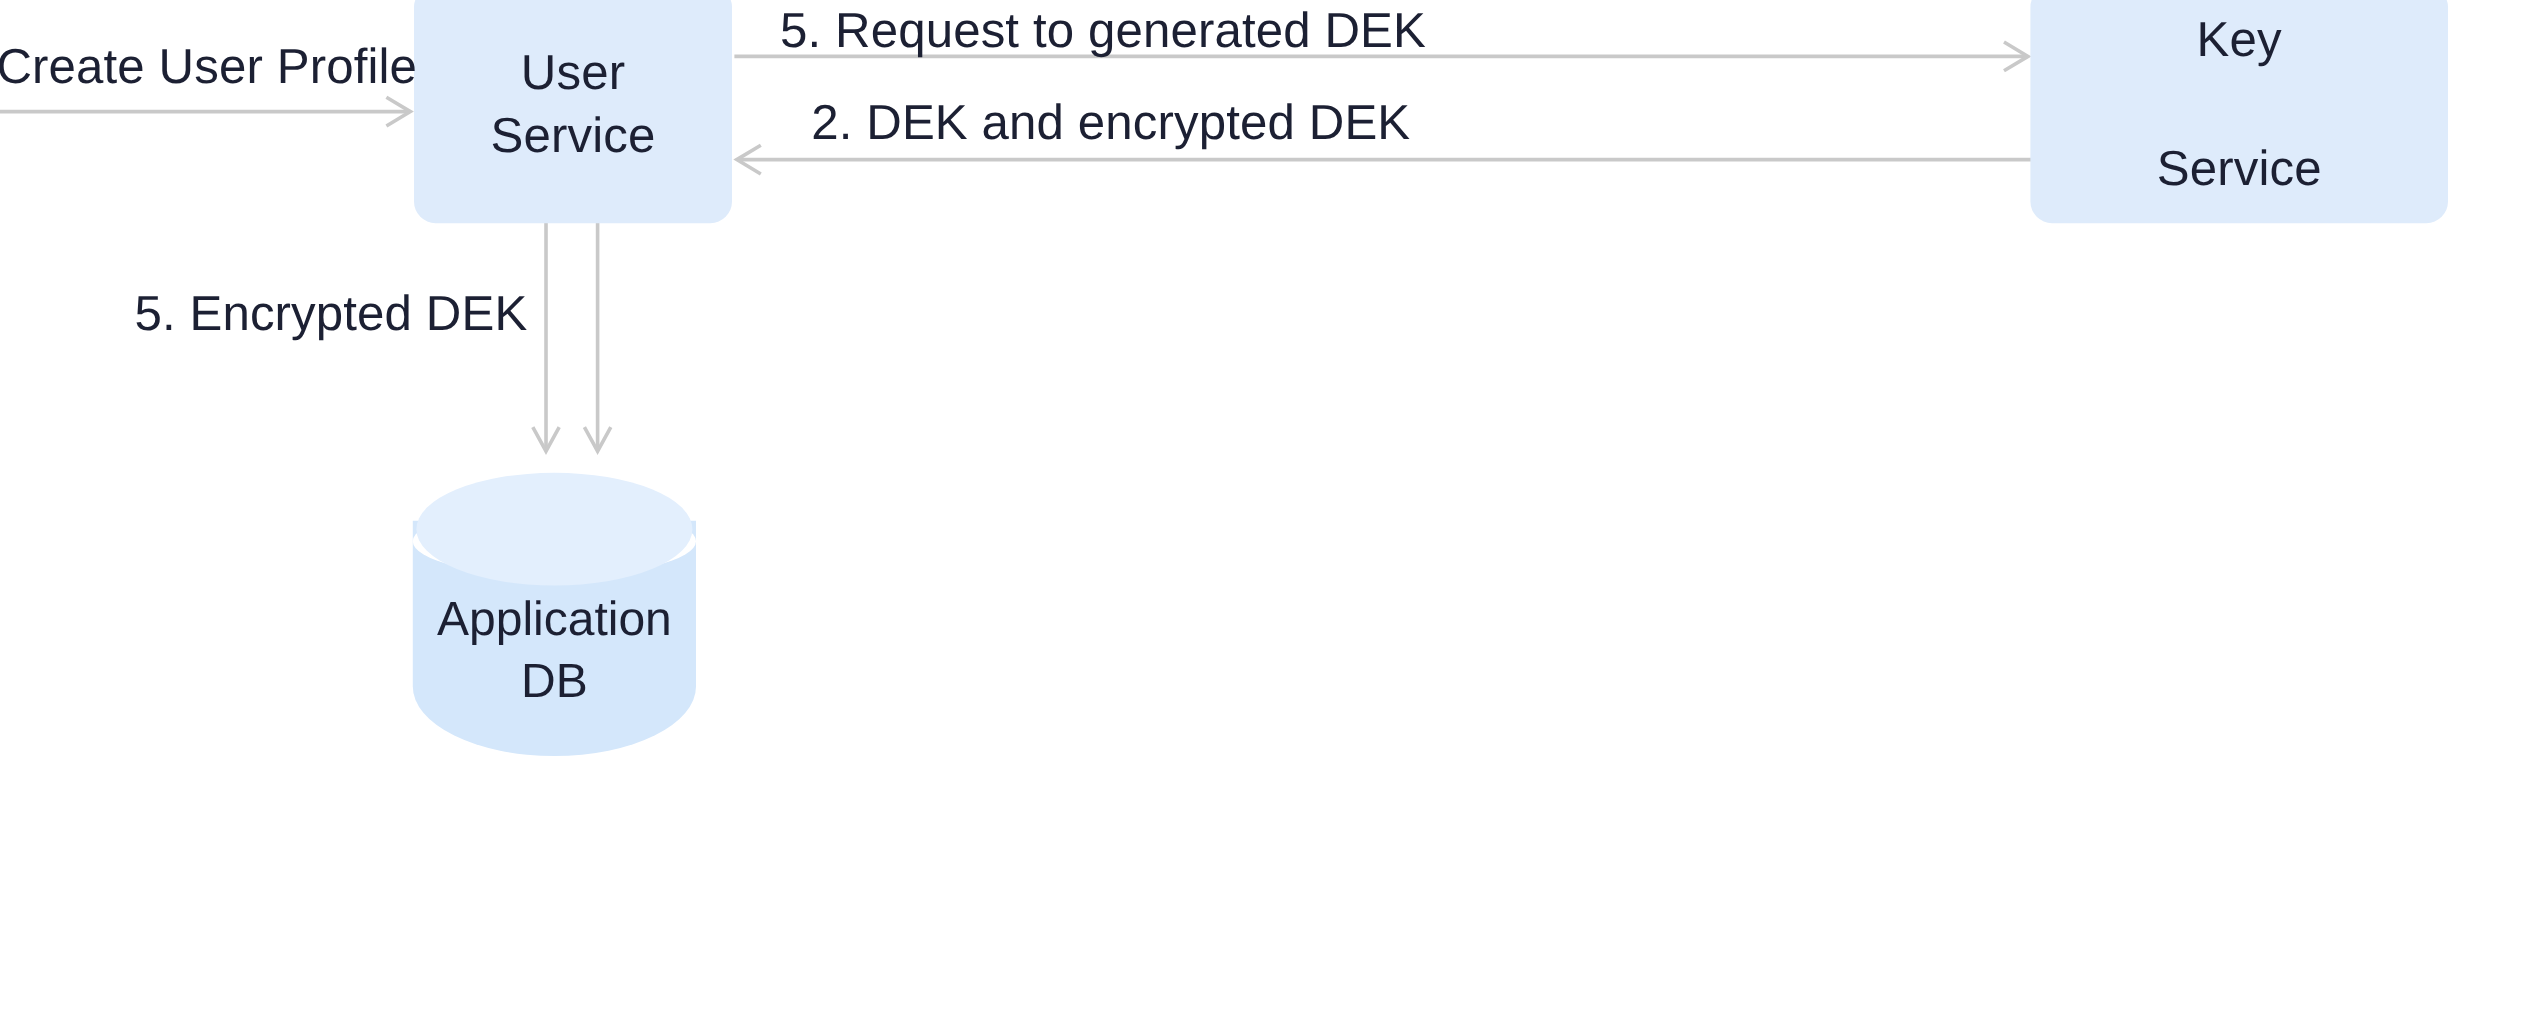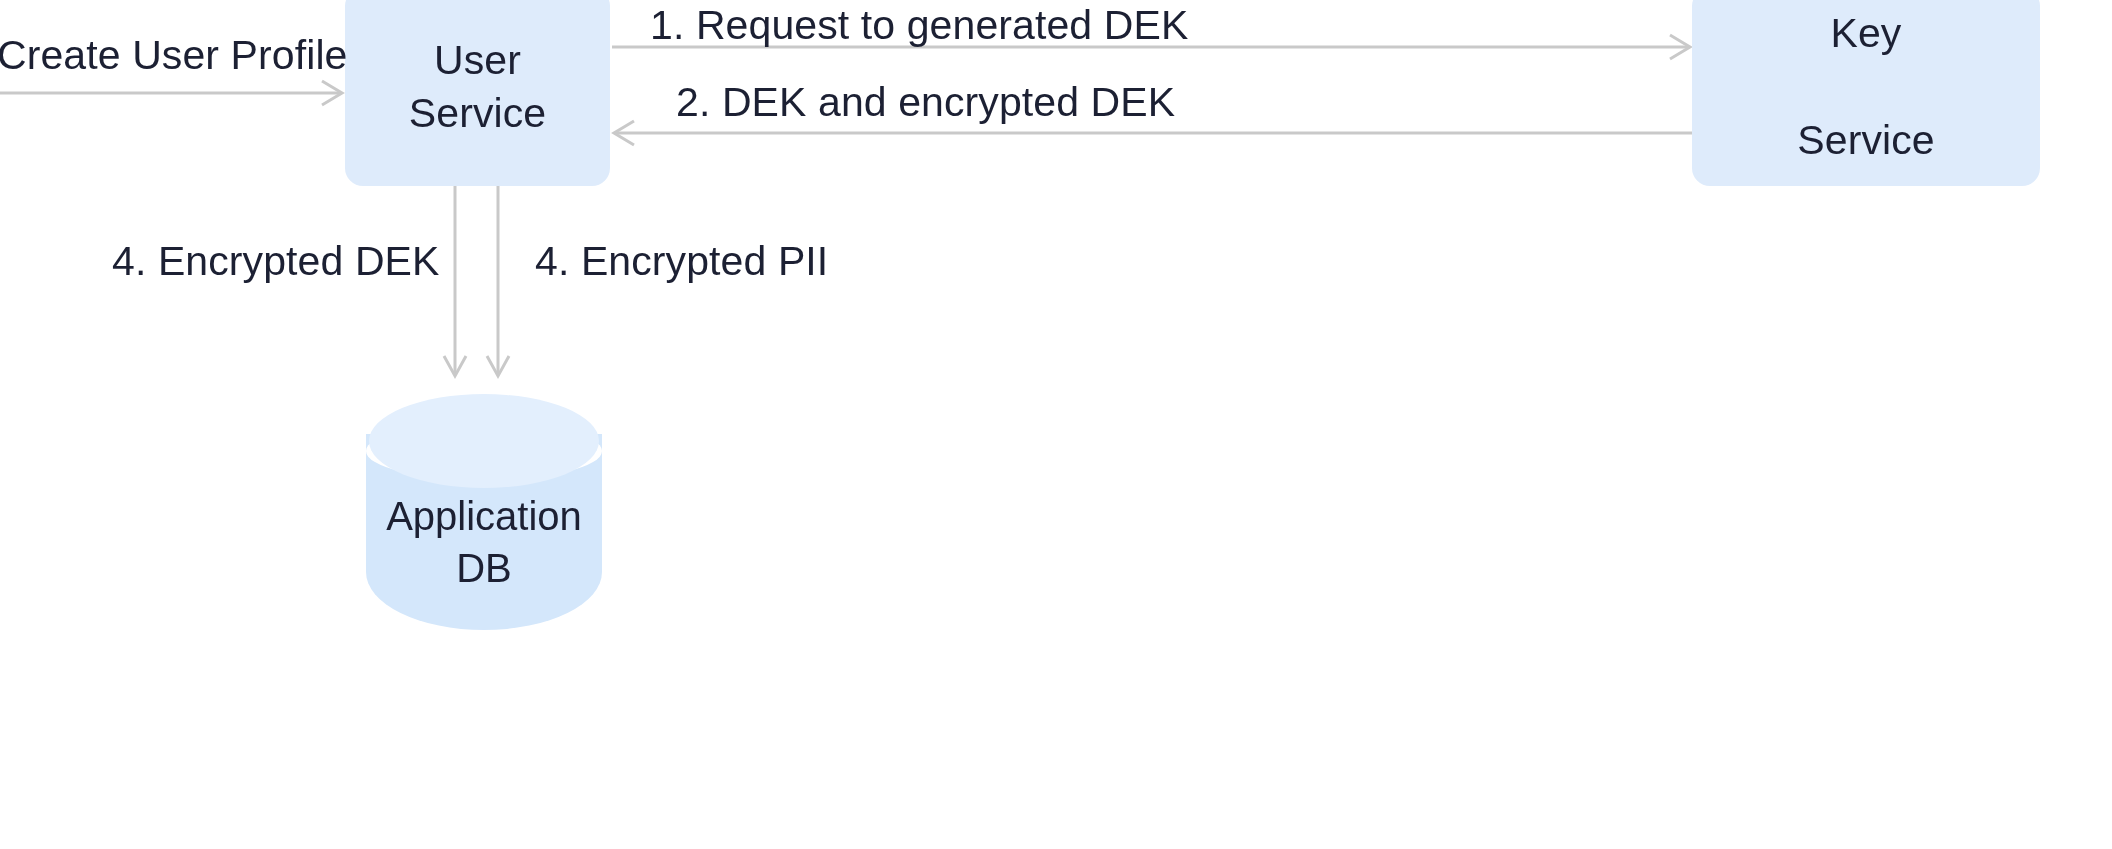--- a/index.html
+++ b/index.html
@@ -21,21 +21,21 @@
     color:#1c2033;
     font-weight:400;
     line-height:1.30;
     letter-spacing:0.1px;
   }
   #node-user-service{left:345px;top:-12px;width:265px;height:198px;font-size:41px;}
   #node-kms{left:1692px;top:-12px;width:348px;height:198px;font-size:41px;}
 
   
   #node-appdb{
-    position:absolute;left:366px;top:394px;width:283px;height:236px;padding-left:20px;
+    position:absolute;left:344px;top:394px;width:283px;height:236px;padding-left:20px;
   }
   .cyl-body{
     position:absolute;left:0;top:40px;width:236px;height:196px;
     background:#d4e7fb;
     border-radius:0 0 118px 118px / 0 0 58px 58px;
   }
   .cyl-gap{
     position:absolute;left:0;top:28px;width:236px;height:58px;
     background:#ffffff;border-radius:50%;
   }
@@ -125,21 +125,20 @@
     <div class="cyl-gap"></div>
     <div class="cyl-top"></div>
     <div class="cyl-label">
       <span>Application</span><br>
       <span>DB</span>
     </div>
   </div>
 
   <div class="label" id="label-create-user-profile">Create User Profile</div>
 
-  <div class="label" id="label-step-1">1. Request to generated DEK</div>
+  <div class="label" id="label-step-1">5. Request to generated DEK</div>
 
   <div class="label" id="label-step-2">2. DEK and encrypted DEK</div>
 
-  <div class="label" id="label-step-3">4. Encrypted DEK</div>
+  <div class="label" id="label-step-3">5. Encrypted DEK</div>
 
-  <div class="label" id="label-step-4">4. Encrypted PII</div>
 
 </div>
 
 </body></html>

